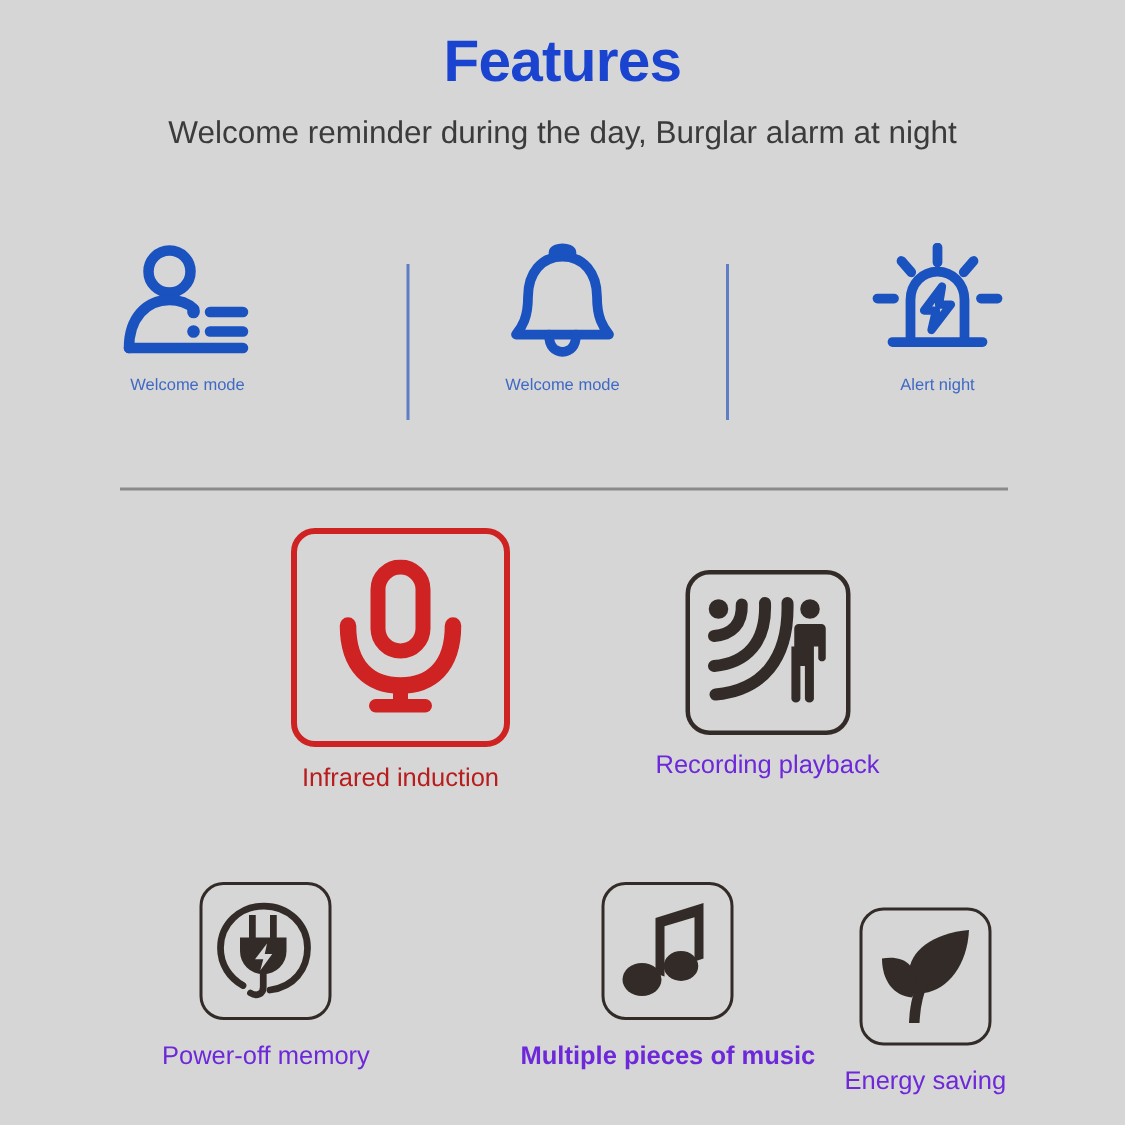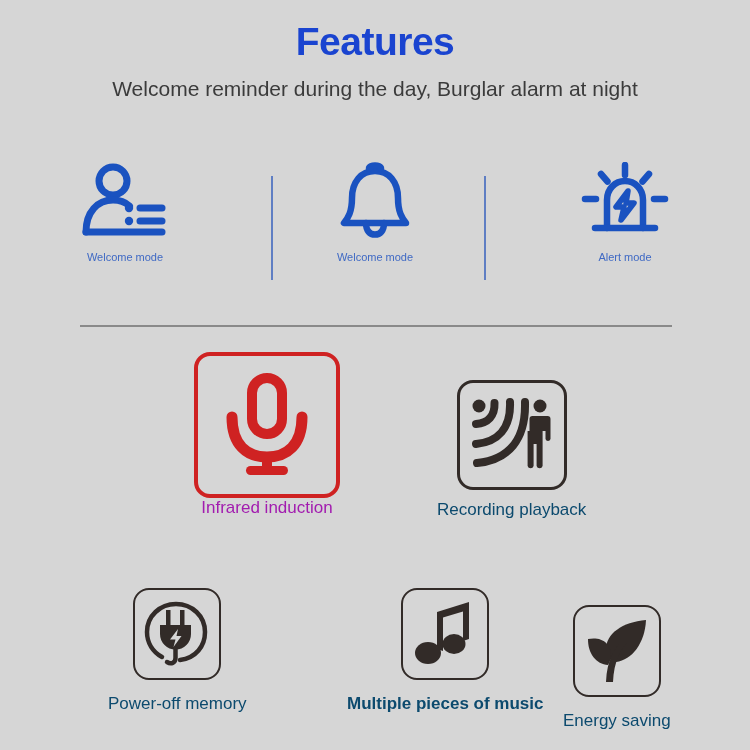--- a/index.html
+++ b/index.html
@@ -120,22 +120,22 @@
     width: 110px;
     height: 110px;
     border: 3px solid #322b28;
     border-radius: 16px;
   }
   .feat-label {
     font-size: 17px;
     line-height: 1.2;
     white-space: nowrap;
   }
-  .feat-label.red { color: #a21caf; margin-top: 0; }
-  .feat-label.dark { color: #0c4a6e; margin-top: 10px; }
+  .feat-label.red { color: #b91c1c; margin-top: 11px; }
+  .feat-label.dark { color: #6d28d9; margin-top: 10px; }
 
   .feat.infrared { left: 194px; top: 0px; }
   .feat.recording { left: 437px; top: 28px; }
 
   
   .bottom-row {
     position: absolute;
     top: 588px;
     left: 0;
     width: 750px;
@@ -204,21 +204,21 @@
             <path d="M14 66 L74 66"></path>
             <path d="M44 3 L44 13"></path>
             <path d="M20 12 L26.5 19.5"></path>
             <path d="M68 12 L61.5 19.5"></path>
             <path d="M4 37 L15 37"></path>
             <path d="M84 37 L73 37"></path>
           </g>
           <path d="M47 29 L35 45 L43 45 L40 58 L53 41 L45 41 Z" fill="none" stroke="#1a52c0" stroke-width="5.5" stroke-linejoin="round" stroke-linecap="round"></path>
         </svg>
       </div>
-      <div class="mode-label">Alert mode</div>
+      <div class="mode-label">Alert night</div>
     </div>
   </div>
 
   <div class="vdiv one"></div>
   <div class="vdiv two"></div>
   <div class="hdiv"></div>
 
   <div class="mid-row">
 
     <div class="feat infrared">

